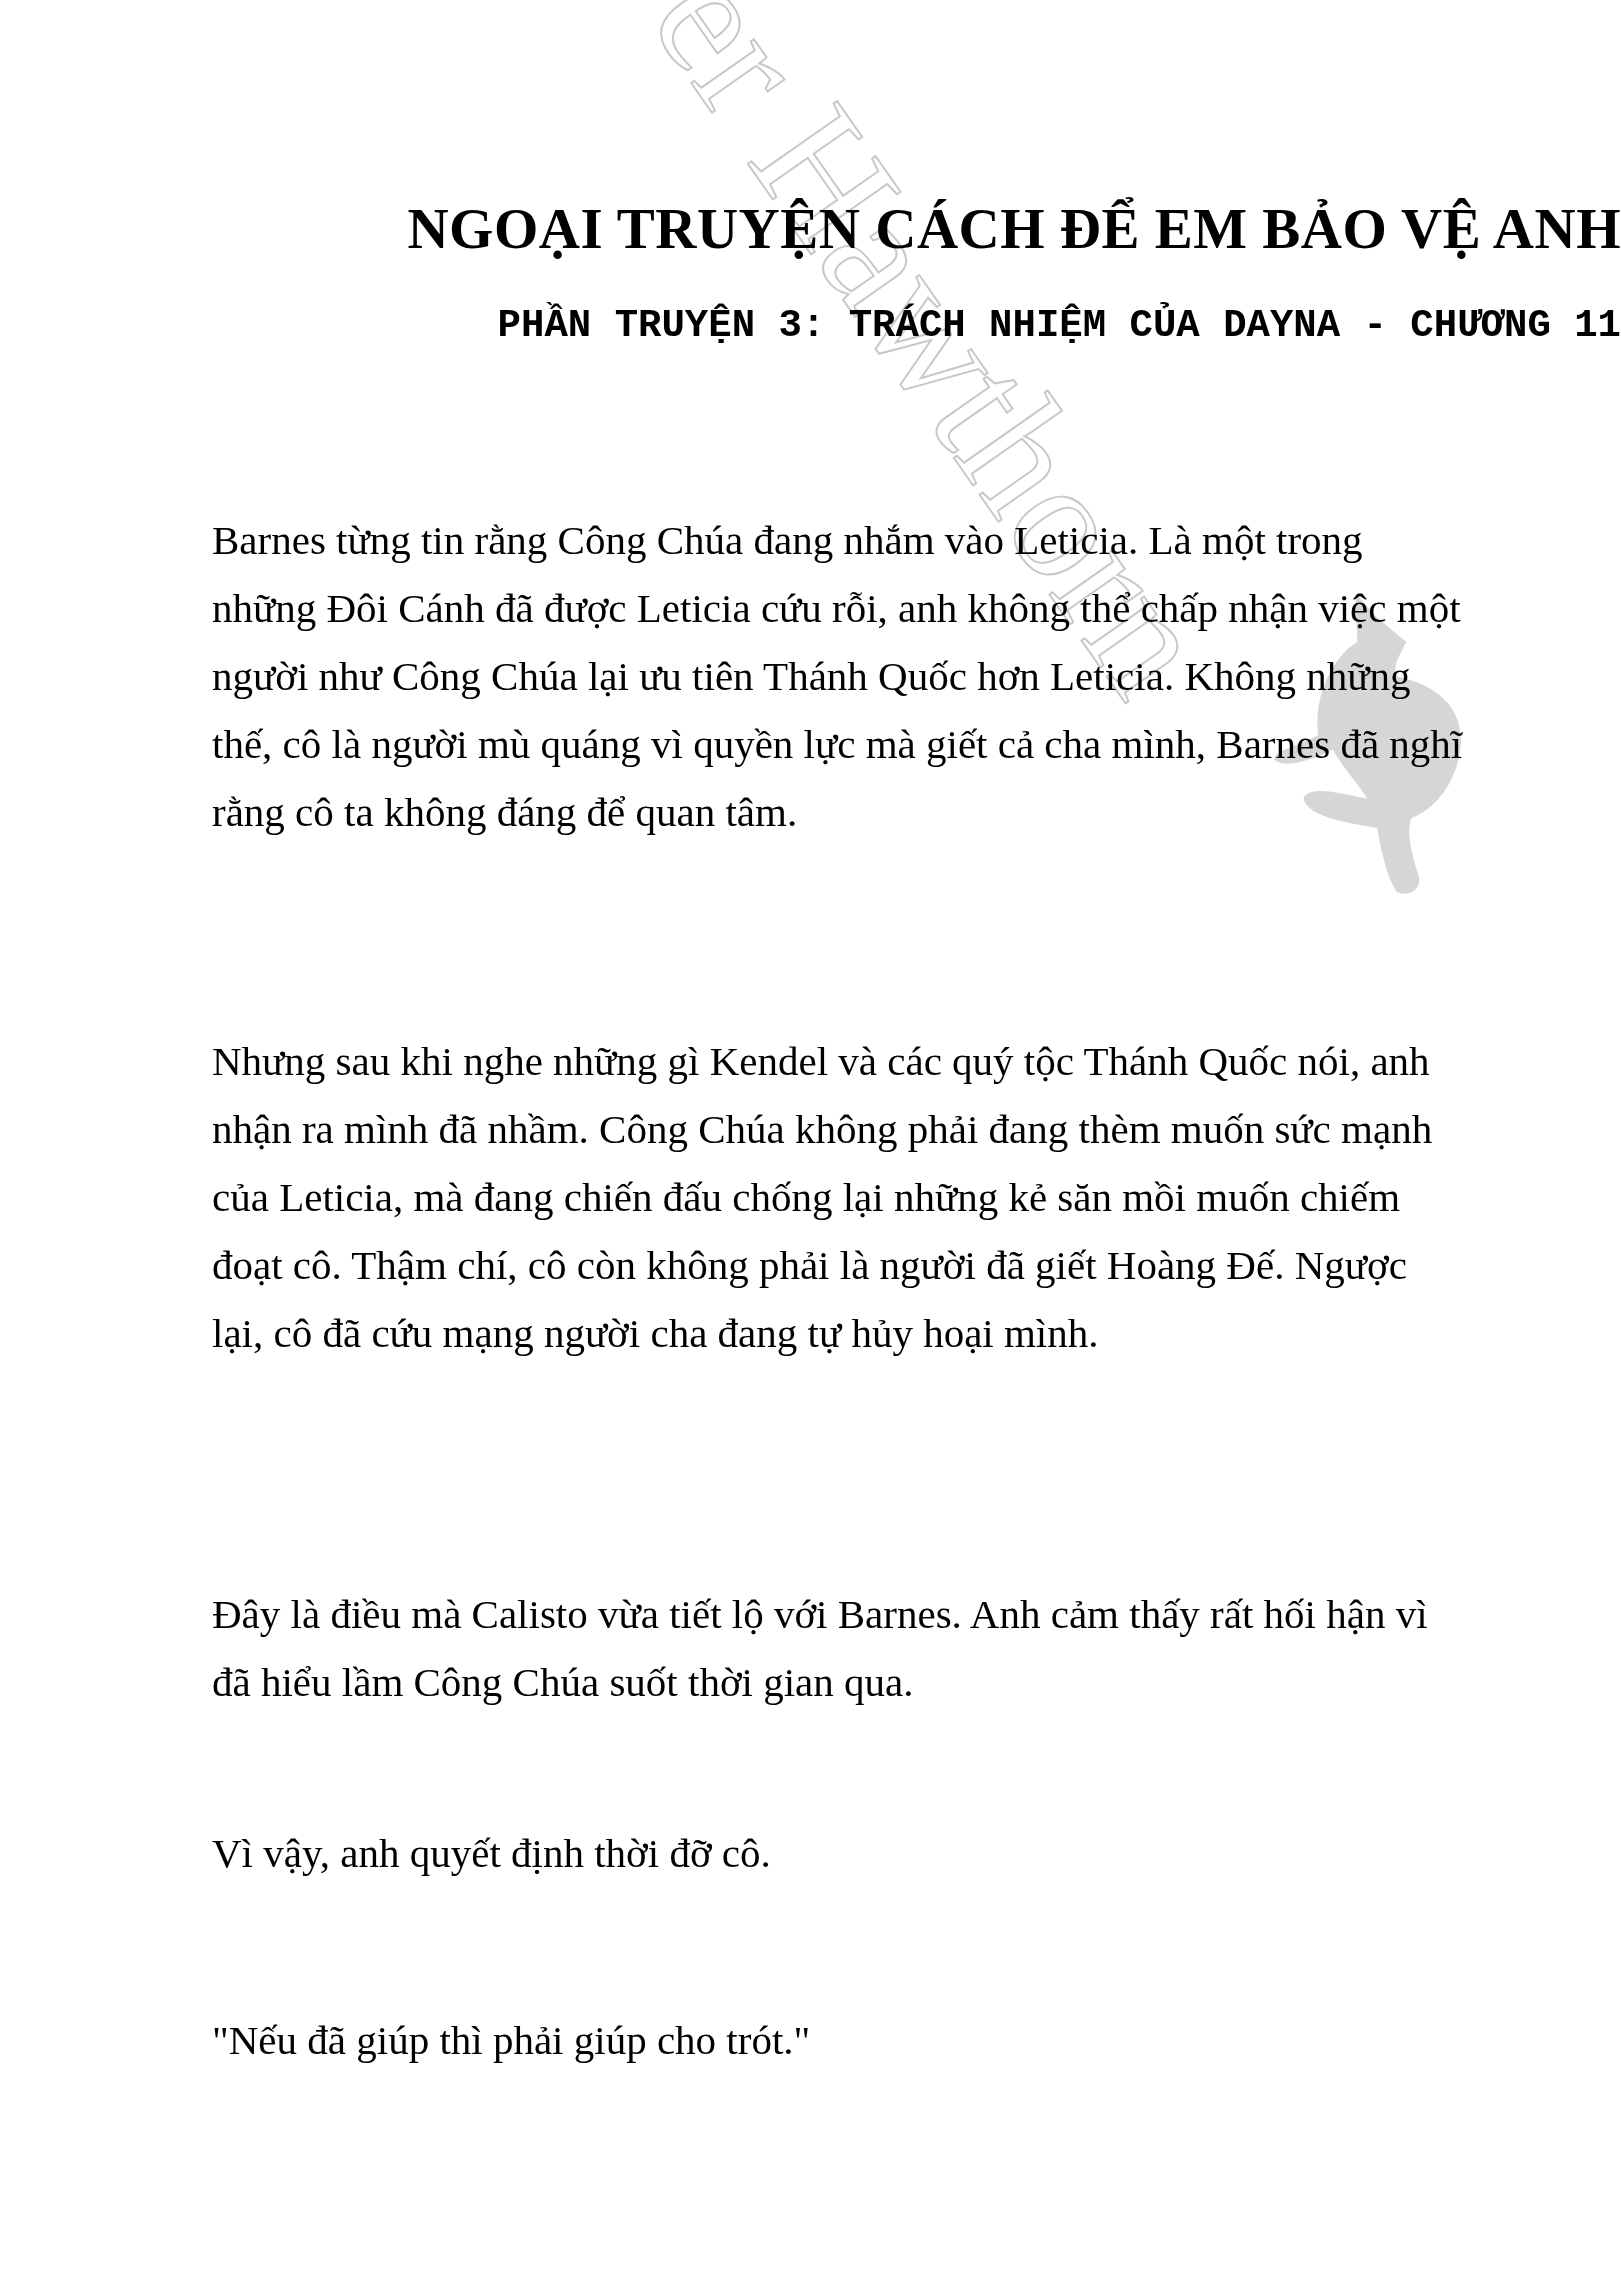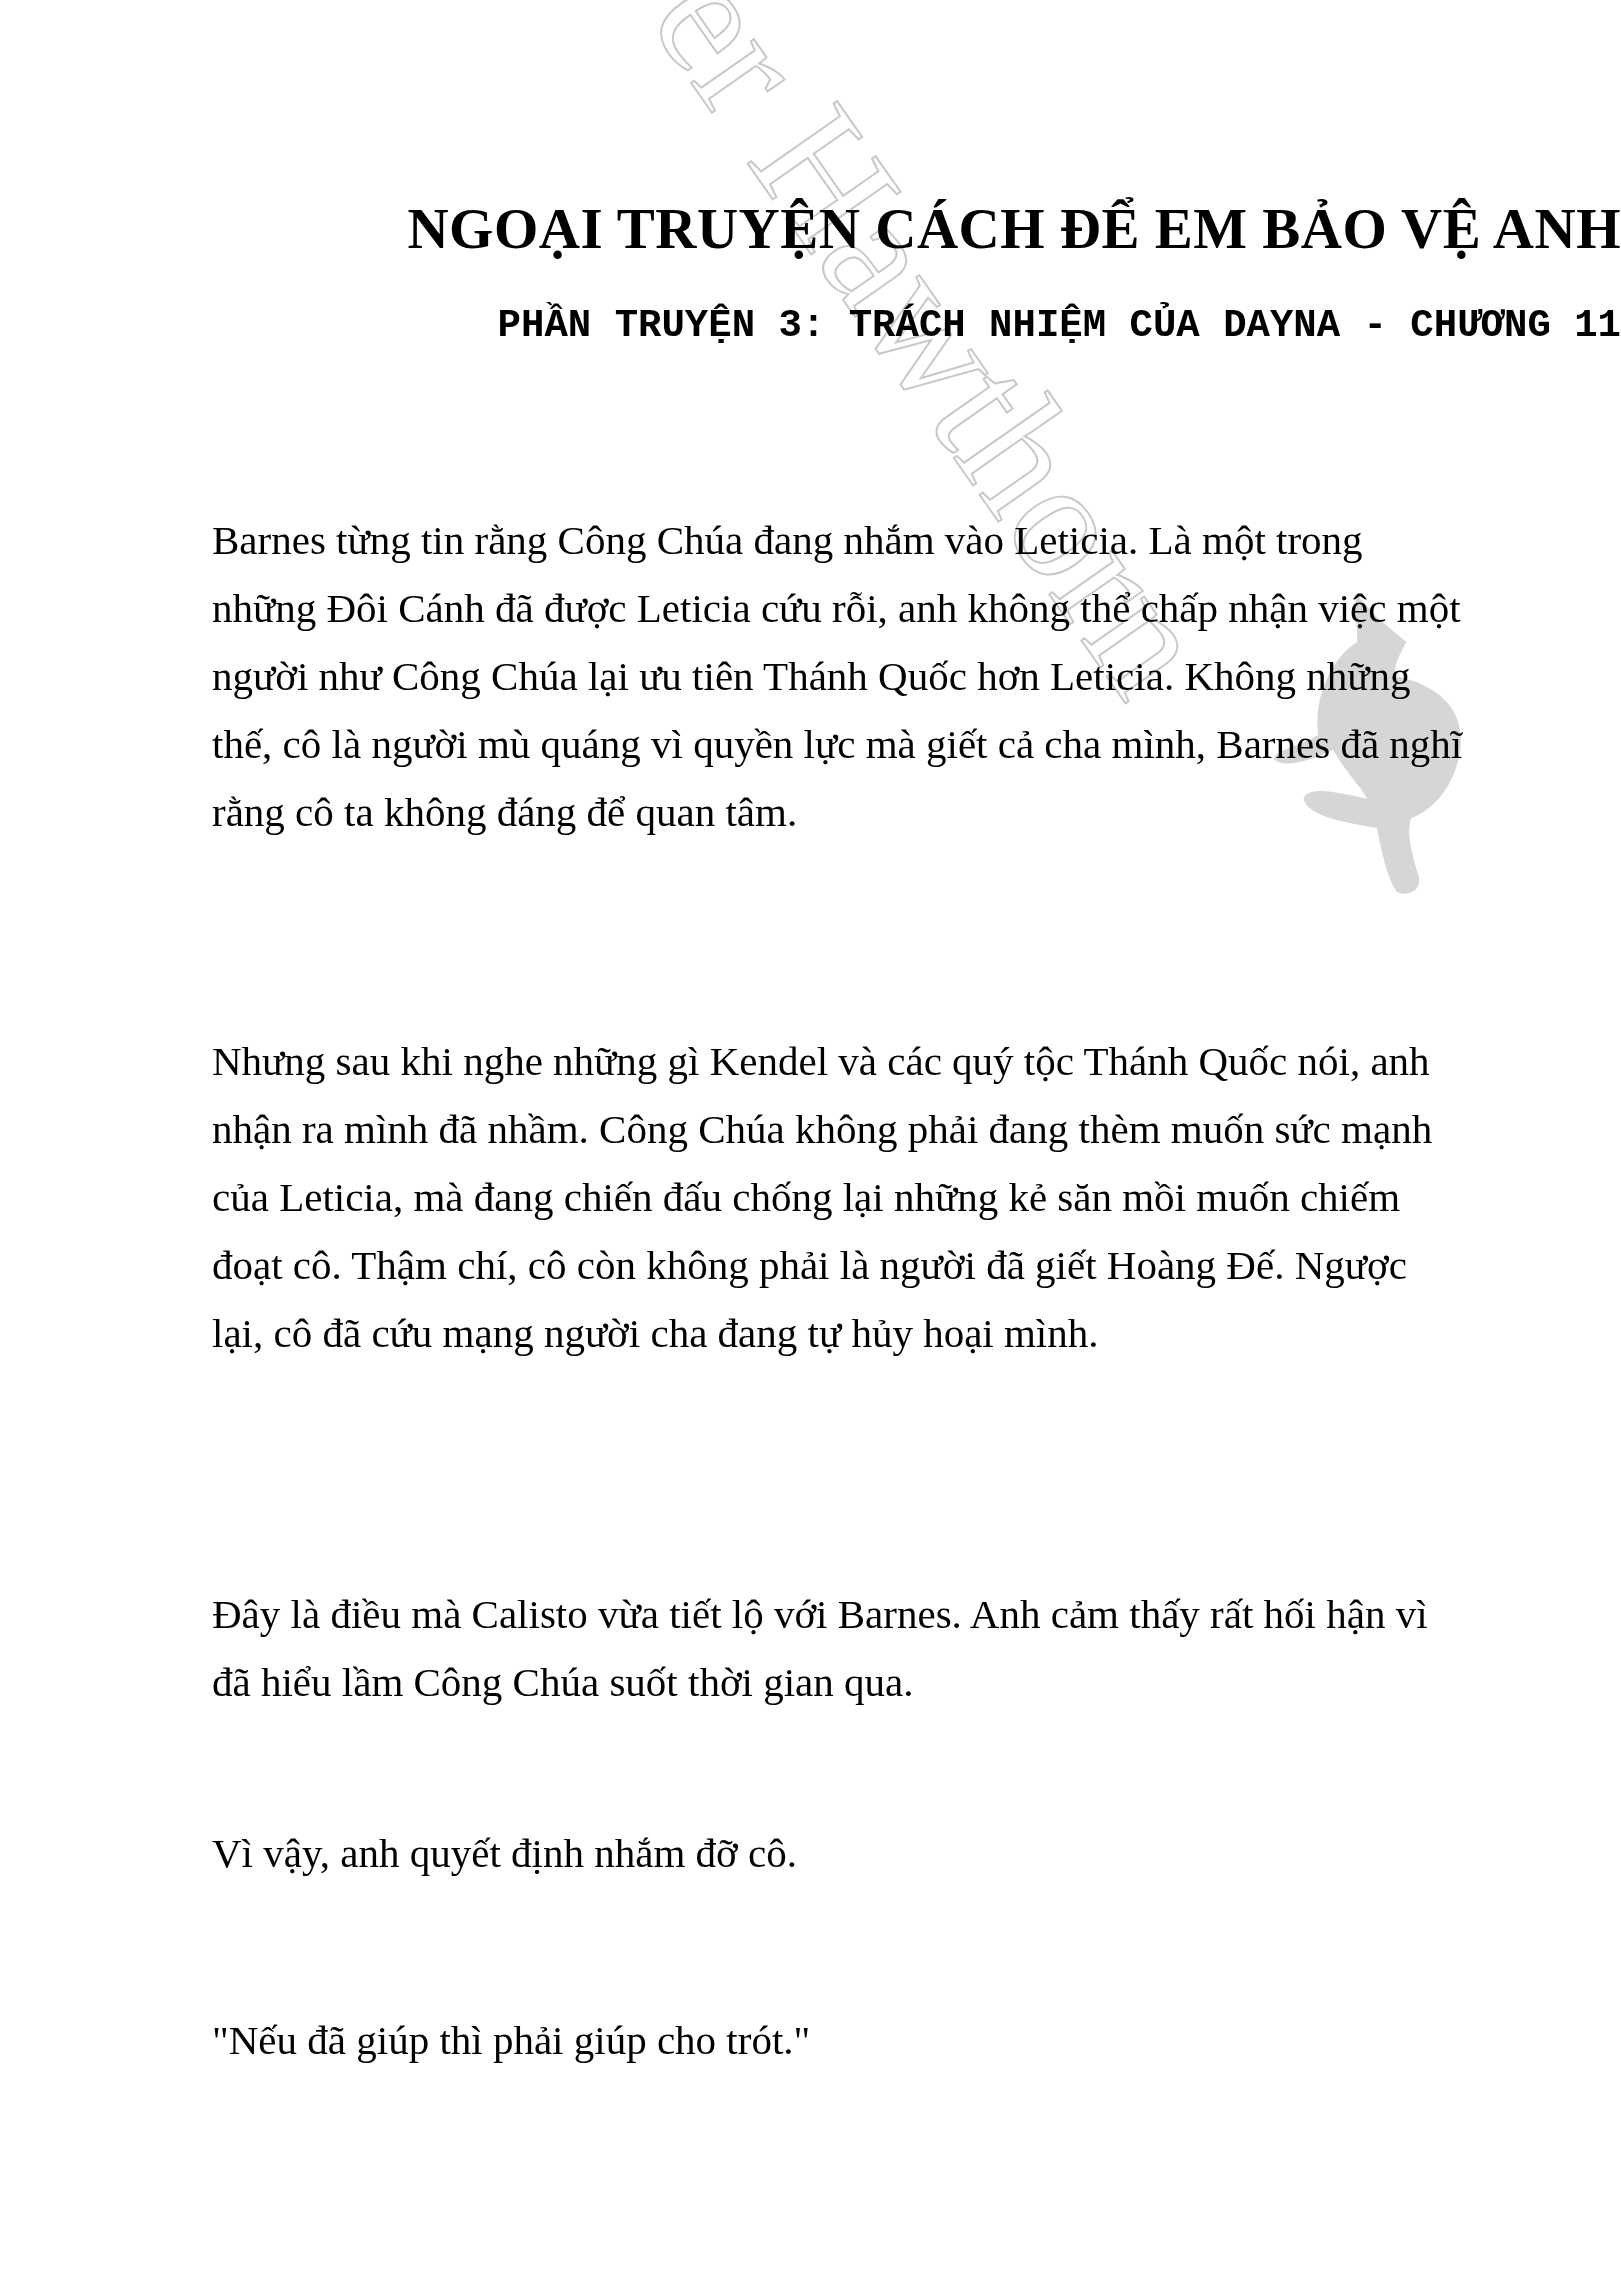--- a/index.html
+++ b/index.html
@@ -20,15 +20,15 @@
     <path d="M83 55 L85 105 C60 120 40 160 45 200 C30 210 0 215 0 225 C10 235 40 225 60 215 C75 240 90 255 95 265 C70 260 35 250 30 265 C35 285 80 290 105 295 C110 320 115 345 125 360 C135 365 150 360 148 345 C140 320 135 300 140 285 C165 275 185 250 190 215 C195 175 170 150 125 140 C120 130 130 115 135 105 L105 80 Z"></path>
   </g>
 </svg>
 
 <h1 class="title t1">NGOẠI TRUYỆN CÁCH ĐỂ EM BẢO VỆ ANH</h1>
 <h2 class="title t2">PHẦN TRUYỆN 3: TRÁCH NHIỆM CỦA DAYNA - CHƯƠNG 11</h2>
 
 <p class="para" style="top:490px">Barnes từng tin rằng Công Chúa đang nhắm vào Leticia. Là một trong những Đôi Cánh đã được Leticia cứu rỗi, anh không thể chấp nhận việc một người như Công Chúa lại ưu tiên Thánh Quốc hơn Leticia. Không những thế, cô là người mù quáng vì quyền lực mà giết cả cha mình, Barnes đã nghĩ rằng cô ta không đáng để quan tâm.</p>
 <p class="para" style="top:1011px">Nhưng sau khi nghe những gì Kendel và các quý tộc Thánh Quốc nói, anh nhận ra mình đã nhầm. Công Chúa không phải đang thèm muốn sức mạnh của Leticia, mà đang chiến đấu chống lại những kẻ săn mồi muốn chiếm đoạt cô. Thậm chí, cô còn không phải là người đã giết Hoàng Đế. Ngược lại, cô đã cứu mạng người cha đang tự hủy hoại mình.</p>
 <p class="para" style="top:1564px">Đây là điều mà Calisto vừa tiết lộ với Barnes. Anh cảm thấy rất hối hận vì đã hiểu lầm Công Chúa suốt thời gian qua.</p>
-<p class="para" style="top:1803px">Vì vậy, anh quyết định nhắm đỡ cô.</p>
+<p class="para" style="top:1803px">Vì vậy, anh quyết định thời đỡ cô.</p>
 <p class="para" style="top:1990px">"Nếu đã giúp thì phải giúp cho trót."</p>
 
 
 </body></html>

